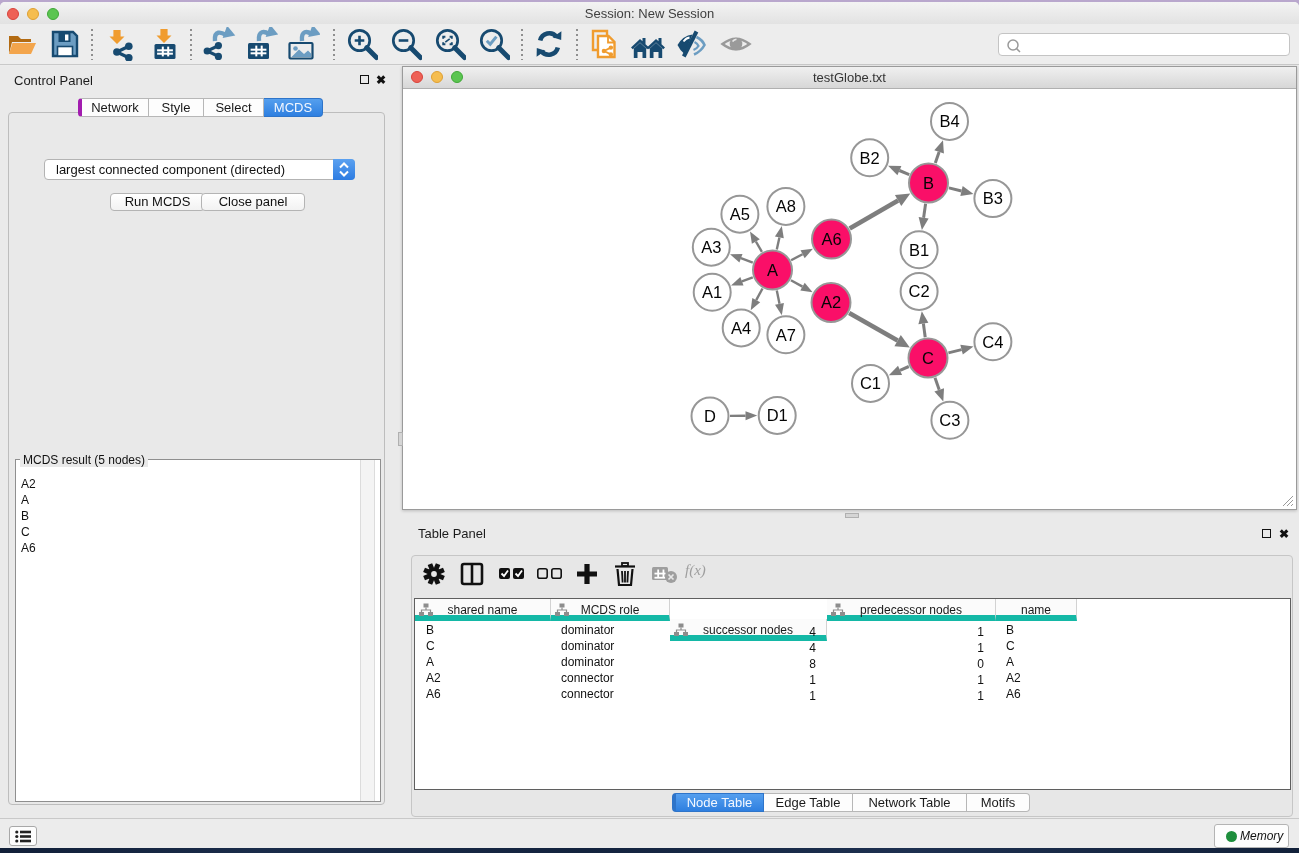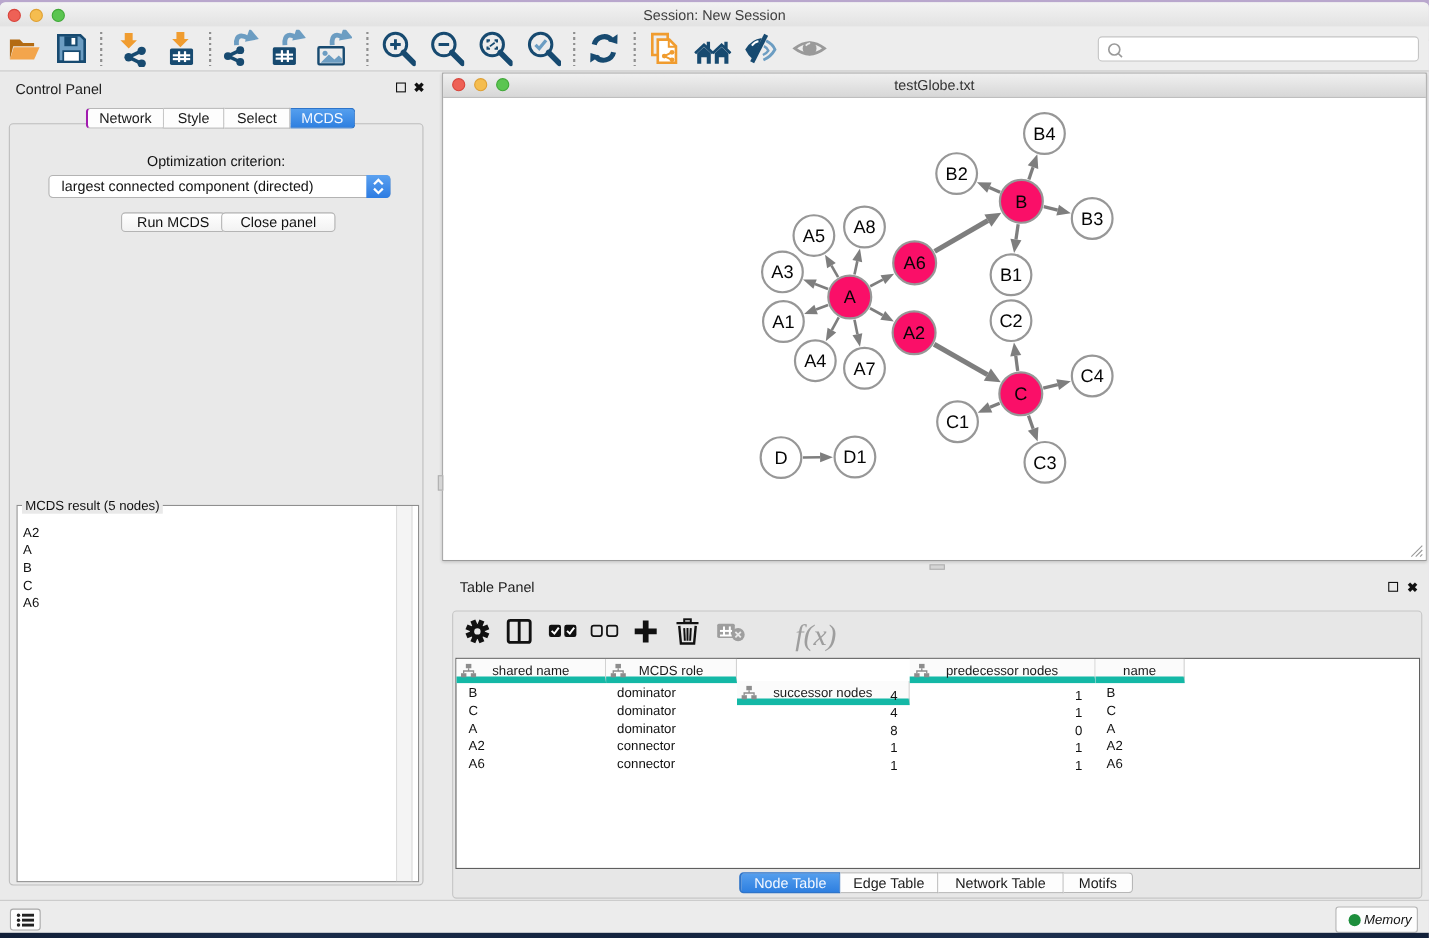--- a/index.html
+++ b/index.html
@@ -30,21 +30,21 @@
   
   #mainbg { left:0; top:64px; width:1299px; height:752px; background:#eaeaea; }
   
   #cp-title { left:14px; top:71px; font-size:13px; color:#1c1c1c; }
   .panbtn { position:absolute; font-size:12px; color:#111; }
   #cp-box { left:8px; top:110px; width:377px; height:693px; border:1px solid #bdbdbd;
     border-radius:4px; background:#e9e9e9; }
   .tabrow { position:absolute; display:flex; }
   .tab { height:19px; border:1px solid #b7b7b7; border-left:none; background:#fdfdfd;
     font-size:13px; color:#1a1a1a; text-align:center; line-height:17px; }
-  .tab.first { border-left:2px solid #a21caf; border-radius:4px 0 0 4px; }
+  .tab.first { border-left:4px solid #a21caf; border-radius:4px 0 0 4px; }
   .tab.last  { border-radius:0 4px 4px 0; }
   .tab.sel { background:linear-gradient(#559fee,#2e7fe0); color:#f4f8ff; border-color:#2e74c9; }
   #opt-label { left:0; top:137px; width:393px; text-align:center; font-size:13px; color:#111; }
   #combo { left:44px; top:157px; width:311px; height:21px; background:#fff;
     border:1px solid #b3b3b3; border-radius:4px; font-size:13px; color:#111;
     line-height:19px; padding-left:11px; }
   #combo .spin { position:absolute; right:-1px; top:-1px; width:22px; height:21px;
     border-radius:0 4px 4px 0; background:linear-gradient(#5ba1f0,#2d7ce2); }
   .btn { position:absolute; height:18px; background:linear-gradient(#ffffff,#f2f2f2); border:1px solid #b4b4b4;
     border-radius:4px; font-size:13px; color:#111; text-align:center; line-height:16px; }
@@ -222,21 +222,20 @@
   <div class="abs" id="cp-title">Control Panel</div>
   <div class="abs" style="left:360px;top:73px;width:9px;height:9px;border:1.6px solid #111;"></div>
   <div class="panbtn" style="left:376px;top:71px;font-weight:bold;">✖</div>
   <div class="abs" id="cp-box"></div>
   <div class="tabrow" style="left:78px;top:96px;">
     <div class="tab first" style="width:71px;">Network</div>
     <div class="tab" style="width:55px;">Style</div>
     <div class="tab" style="width:60px;">Select</div>
     <div class="tab last sel" style="width:59px;">MCDS</div>
   </div>
-  <div class="abs" id="opt-label">Optimization criterion:</div>
   <div class="abs" id="combo">largest connected component (directed)
     <div class="spin"><svg width="22" height="21" viewBox="0 0 22 21">
       <path d="M7 8.5 L11 4.5 L15 8.5" fill="none" stroke="#fff" stroke-width="2"></path>
       <path d="M7 12.5 L11 16.5 L15 12.5" fill="none" stroke="#fff" stroke-width="2"></path>
     </svg></div>
   </div>
   <div class="btn" style="left:94px;top:191px;width:95px;margin-left:16px;">Run MCDS</div>
   <div class="btn" style="left:201px;top:191px;width:104px;">Close panel</div>
   <div class="abs" id="mcds-list"></div>
   <div class="abs" id="mcds-scroll"></div>
@@ -388,21 +387,21 @@
     </svg>
     <svg class="abs" style="left:649px;top:558px" width="30" height="28" viewBox="0 0 30 28">
       <rect x="3" y="7" width="16" height="13" rx="1.5" fill="#9e9e9e"></rect>
       <rect x="5.5" y="12.66" width="11" height="1.8" fill="#fff"></rect>
       <rect x="5.5" y="16.82" width="11" height="1.8" fill="#fff"></rect>
       <rect x="8.280000000000001" y="9.5" width="1.8" height="8" fill="#fff"></rect>
       <rect x="13.56" y="9.5" width="1.8" height="8" fill="#fff"></rect>
       <circle cx="22" cy="17" r="6" fill="#9e9e9e"></circle>
       <path d="M19.5 14.5 L24.5 19.5 M24.5 14.5 L19.5 19.5" stroke="#e7e7e7" stroke-width="1.7"></path>
     </svg>
-    <div class="abs" style="left:685px;top:560px;font-family:'Liberation Serif',serif;font-style:italic;font-size:27px;color:#9e9e9e;margin-left:38px;">f(x)</div>
+    <div class="abs" style="left:685px;top:560px;font-family:'Liberation Serif',serif;font-style:italic;font-size:15px;color:#9e9e9e;">f(x)</div>
   <div class="abs" id="tbl">
     <div class="th" style="left:0px;width:136px;"><svg width="14" height="13" viewBox="0 0 14 13" style="position:absolute;left:4px;top:4px">
           <rect x="4.5" y="0.5" width="5" height="4" fill="#8d8d8d"></rect>
           <path d="M7 4.5 L7 7 M2.5 9 L2.5 7 L11.5 7 L11.5 9" stroke="#8d8d8d" stroke-width="1.2" fill="none"></path>
           <rect x="0" y="9" width="5" height="4" fill="#8d8d8d"></rect>
           <rect x="9" y="9" width="5" height="4" fill="#8d8d8d"></rect>
         </svg>shared name</div>
       <div class="th" style="left:136px;width:119px;"><svg width="14" height="13" viewBox="0 0 14 13" style="position:absolute;left:4px;top:4px">
           <rect x="4.5" y="0.5" width="5" height="4" fill="#8d8d8d"></rect>
           <path d="M7 4.5 L7 7 M2.5 9 L2.5 7 L11.5 7 L11.5 9" stroke="#8d8d8d" stroke-width="1.2" fill="none"></path>

